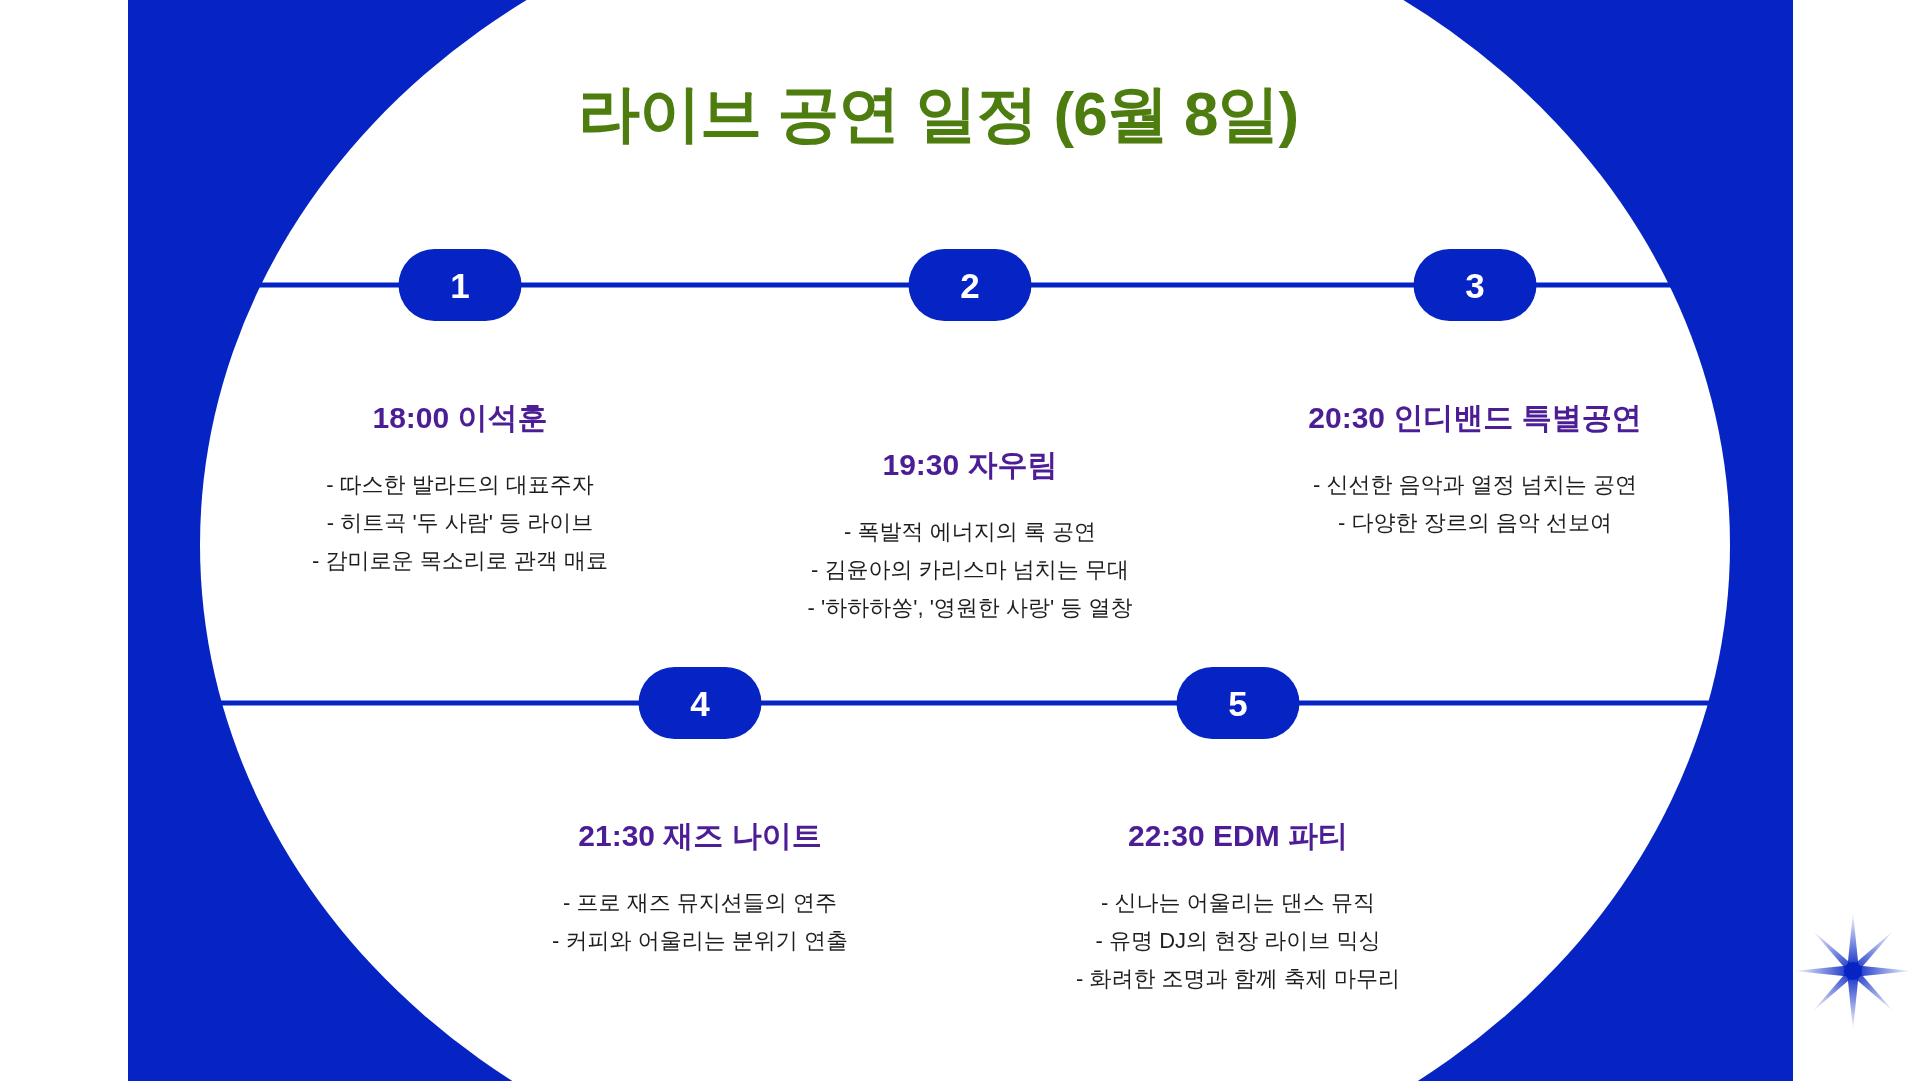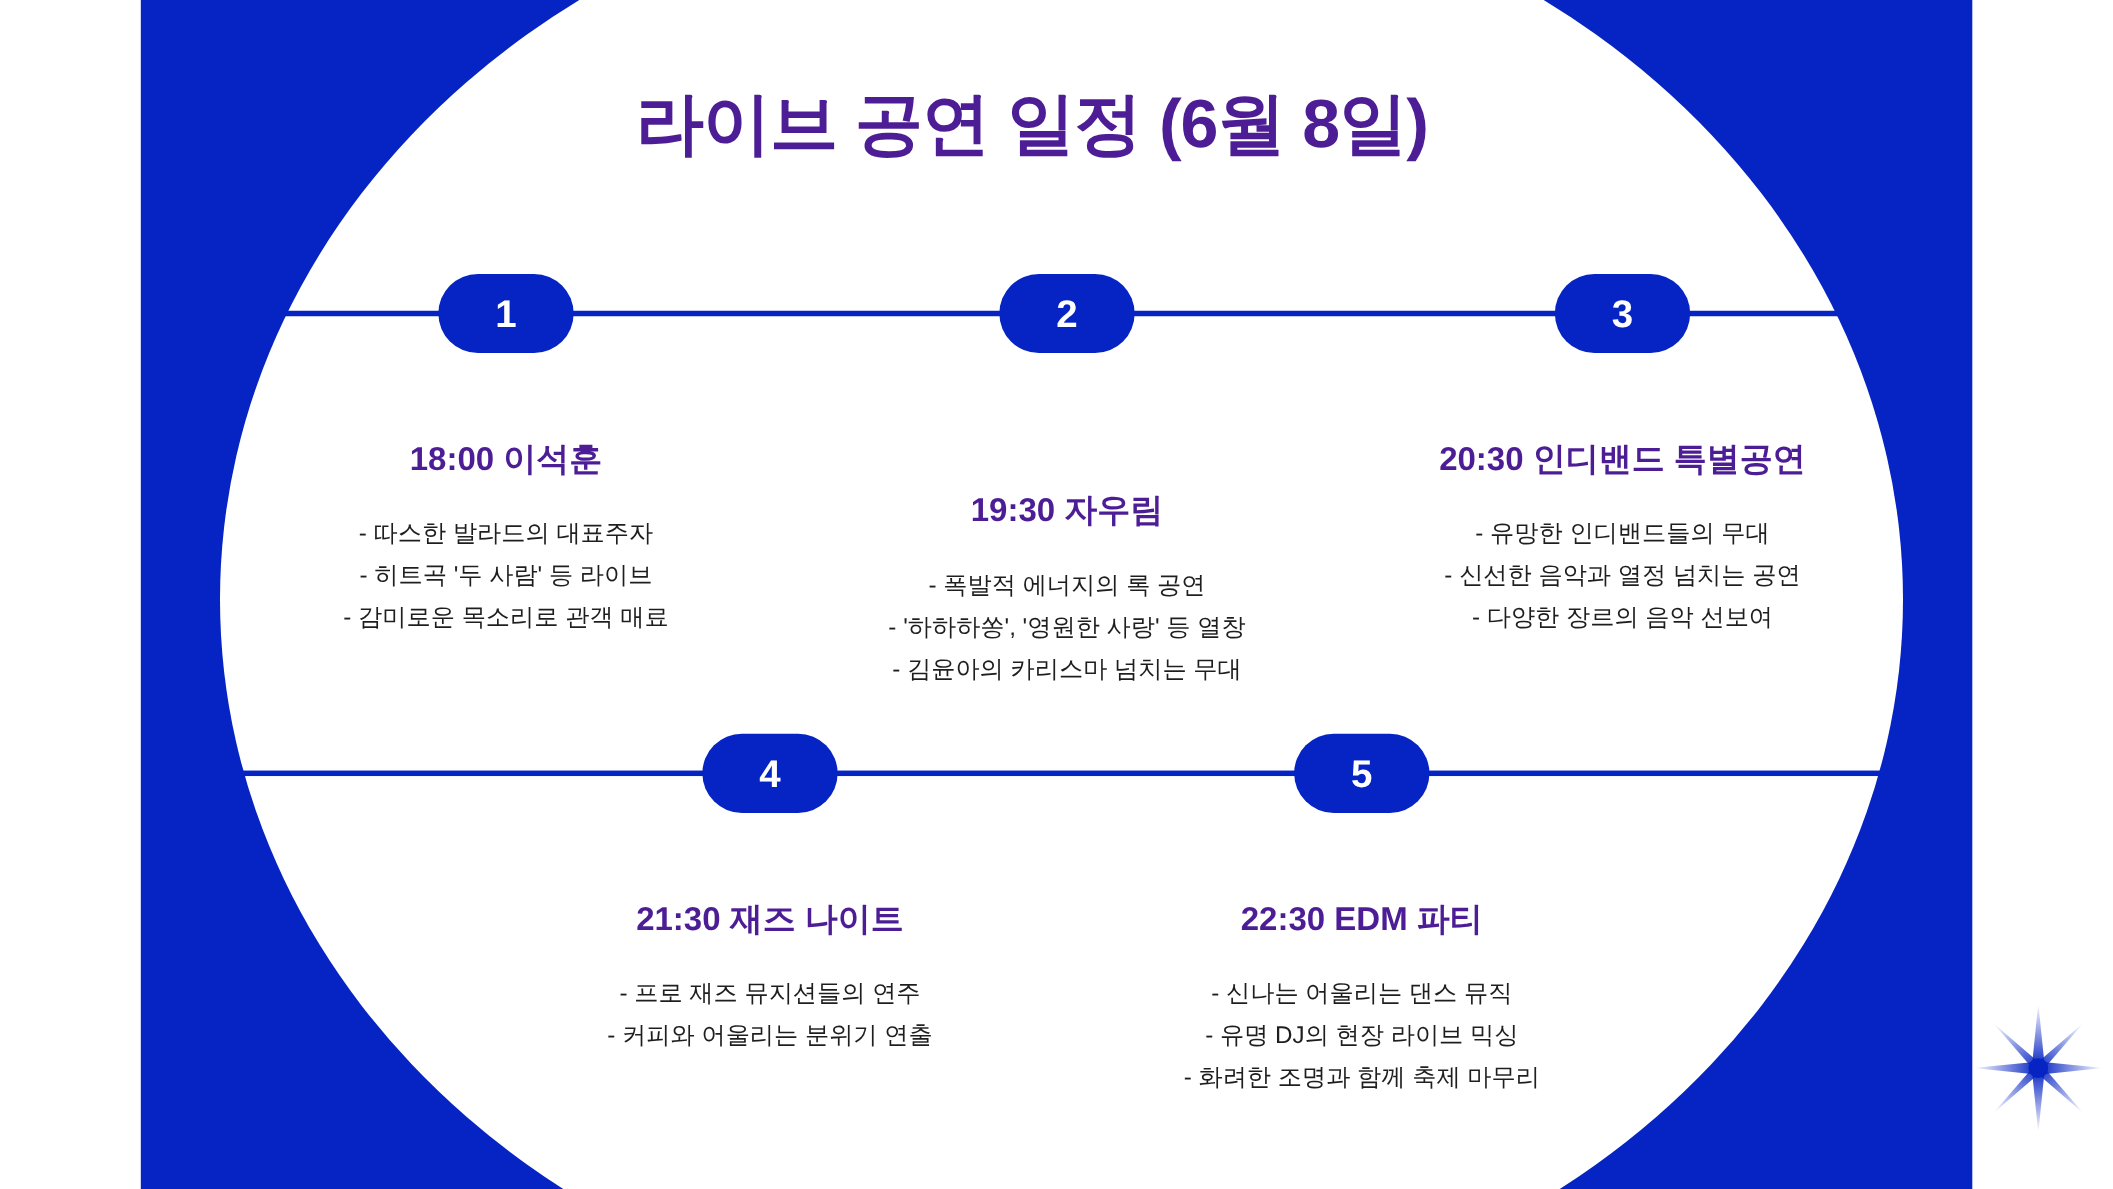--- a/index.html
+++ b/index.html
@@ -48,21 +48,21 @@
   
   .title {
     position: absolute;
     left: 0;
     top: 78px;
     width: 1876px;
     text-align: center;
     font-size: 62px;
     font-weight: 700;
     letter-spacing: -1px;
-    color: #4c1d95;
+    color: #4d7c0f;
     line-height: 1.15;
     white-space: nowrap;
   }
 
   
   .timeline {
     position: absolute;
     left: 180px;
     width: 1560px;
     height: 0;
@@ -157,29 +157,28 @@
         <div>- 따스한 발라드의 대표주자</div>
         <div>- 히트곡 '두 사람' 등 라이브</div>
         <div>- 감미로운 목소리로 관객 매료</div>
       </div>
     </div>
 
     <div class="card r1-cards" style="left:970px;margin-top:47px;">
       <div class="heading">19:30 자우림</div>
       <div class="lines">
         <div>- 폭발적 에너지의 록 공연</div>
+        <div>- 김윤아의 카리스마 넘치는 무대</div>
         <div>- '하하하쏭', '영원한 사랑' 등 열창</div>
-        <div>- 김윤아의 카리스마 넘치는 무대</div>
       </div>
     </div>
 
     <div class="card r1-cards" style="left:1475px;">
       <div class="heading">20:30 인디밴드 특별공연</div>
       <div class="lines">
-        <div>- 유망한 인디밴드들의 무대</div>
         <div>- 신선한 음악과 열정 넘치는 공연</div>
         <div>- 다양한 장르의 음악 선보여</div>
       </div>
     </div>
 
     <div class="timeline row2">
       <div class="rail"></div>
       <div class="badge" style="left:520px;">4</div>
       <div class="badge" style="left:1058px;">5</div>
     </div>

